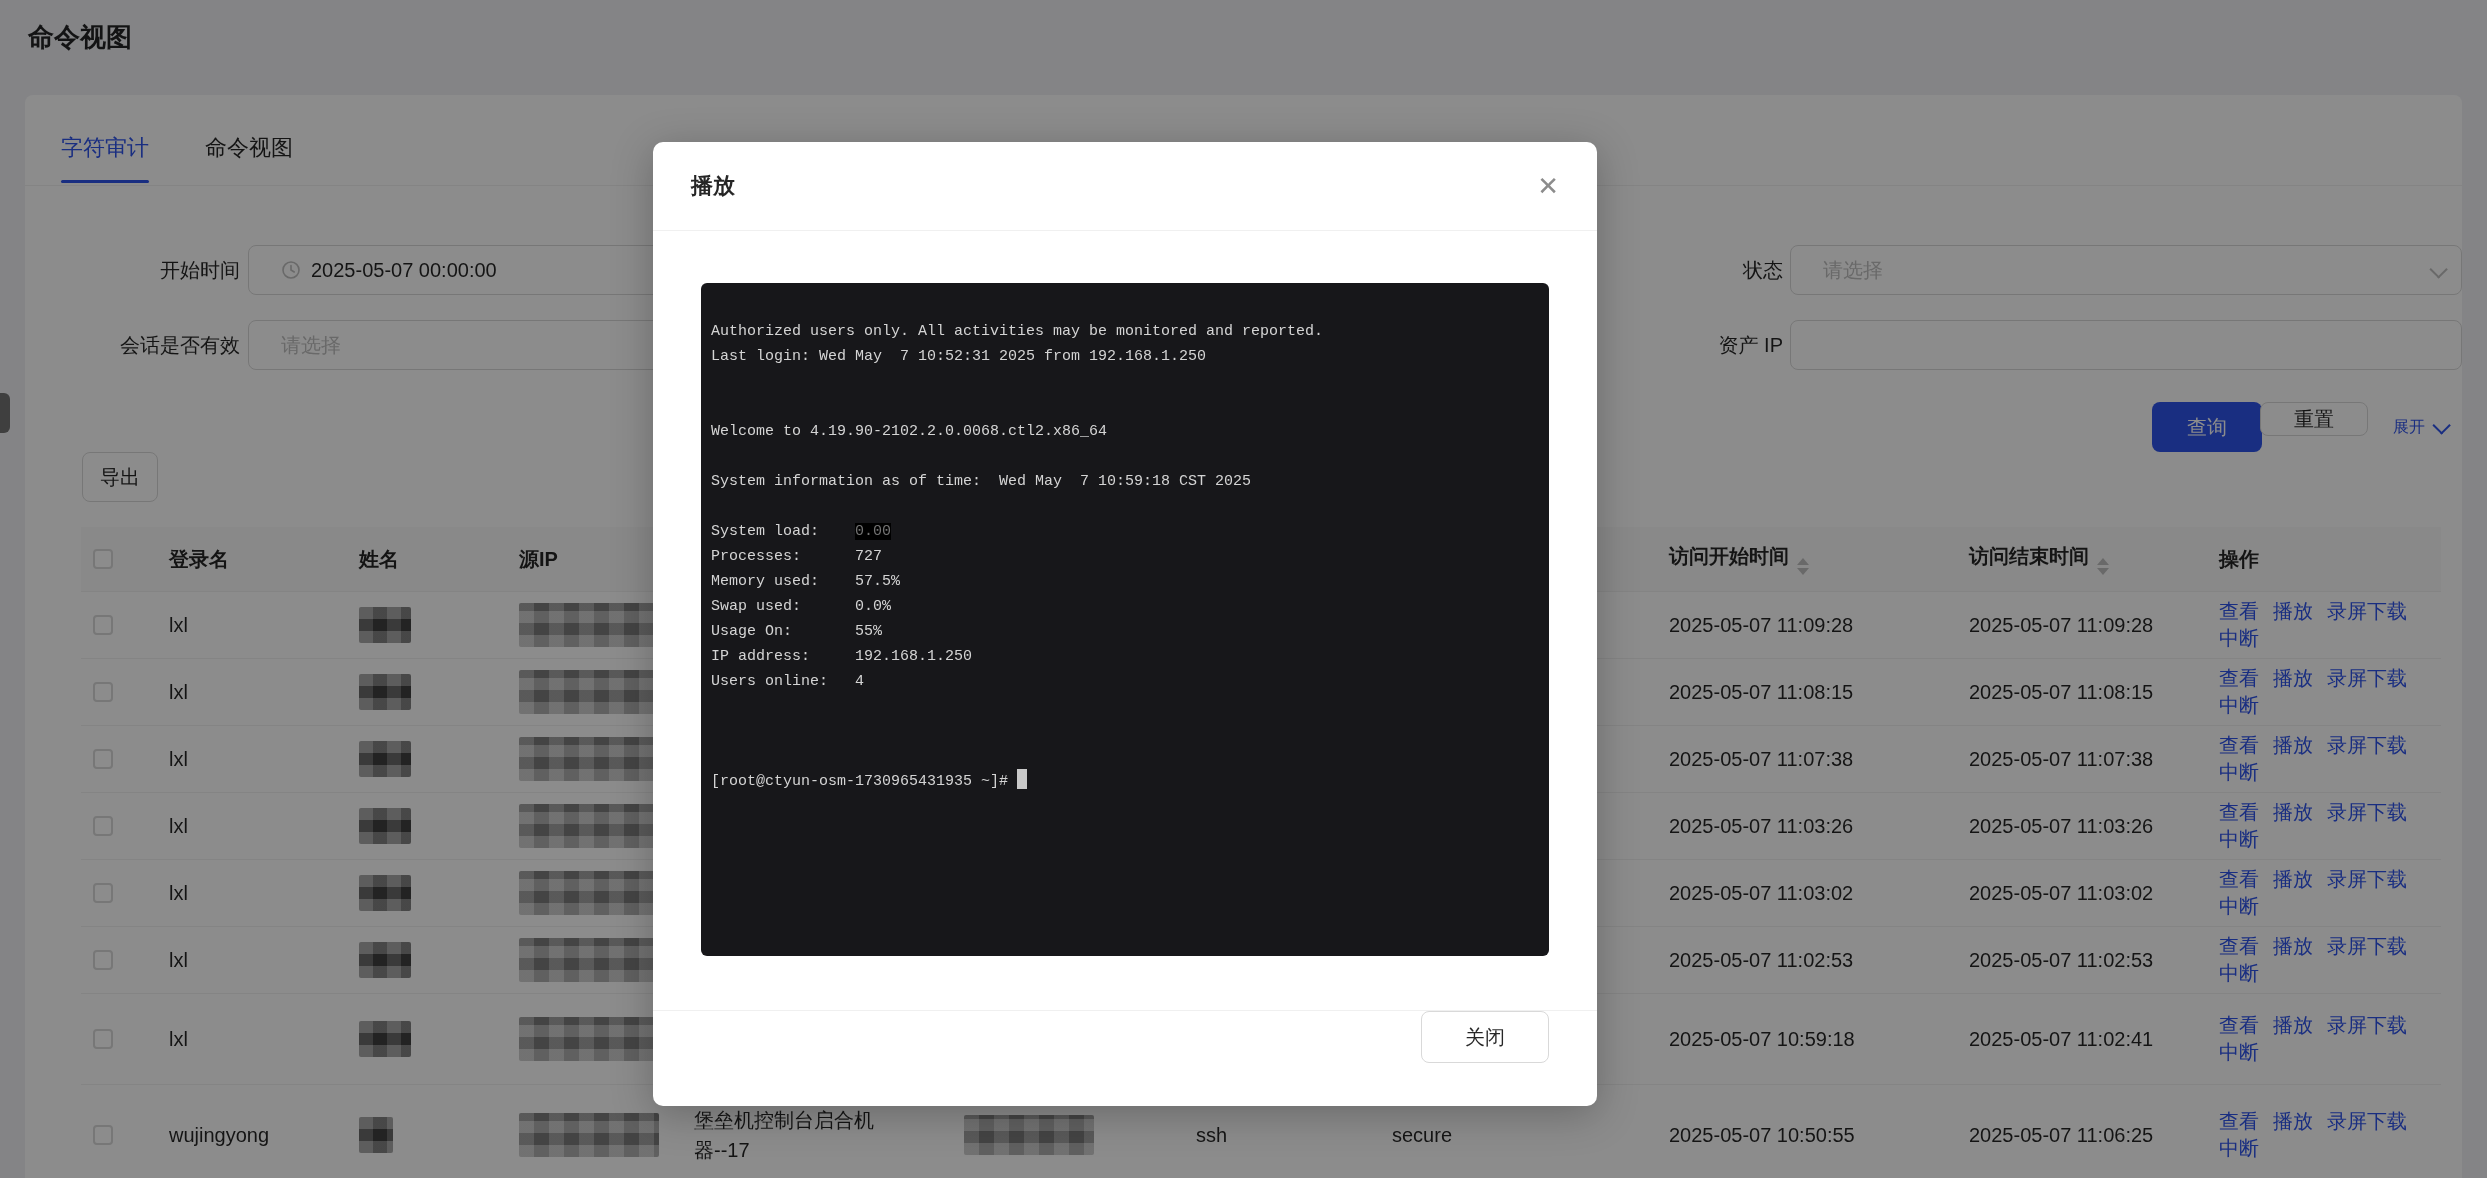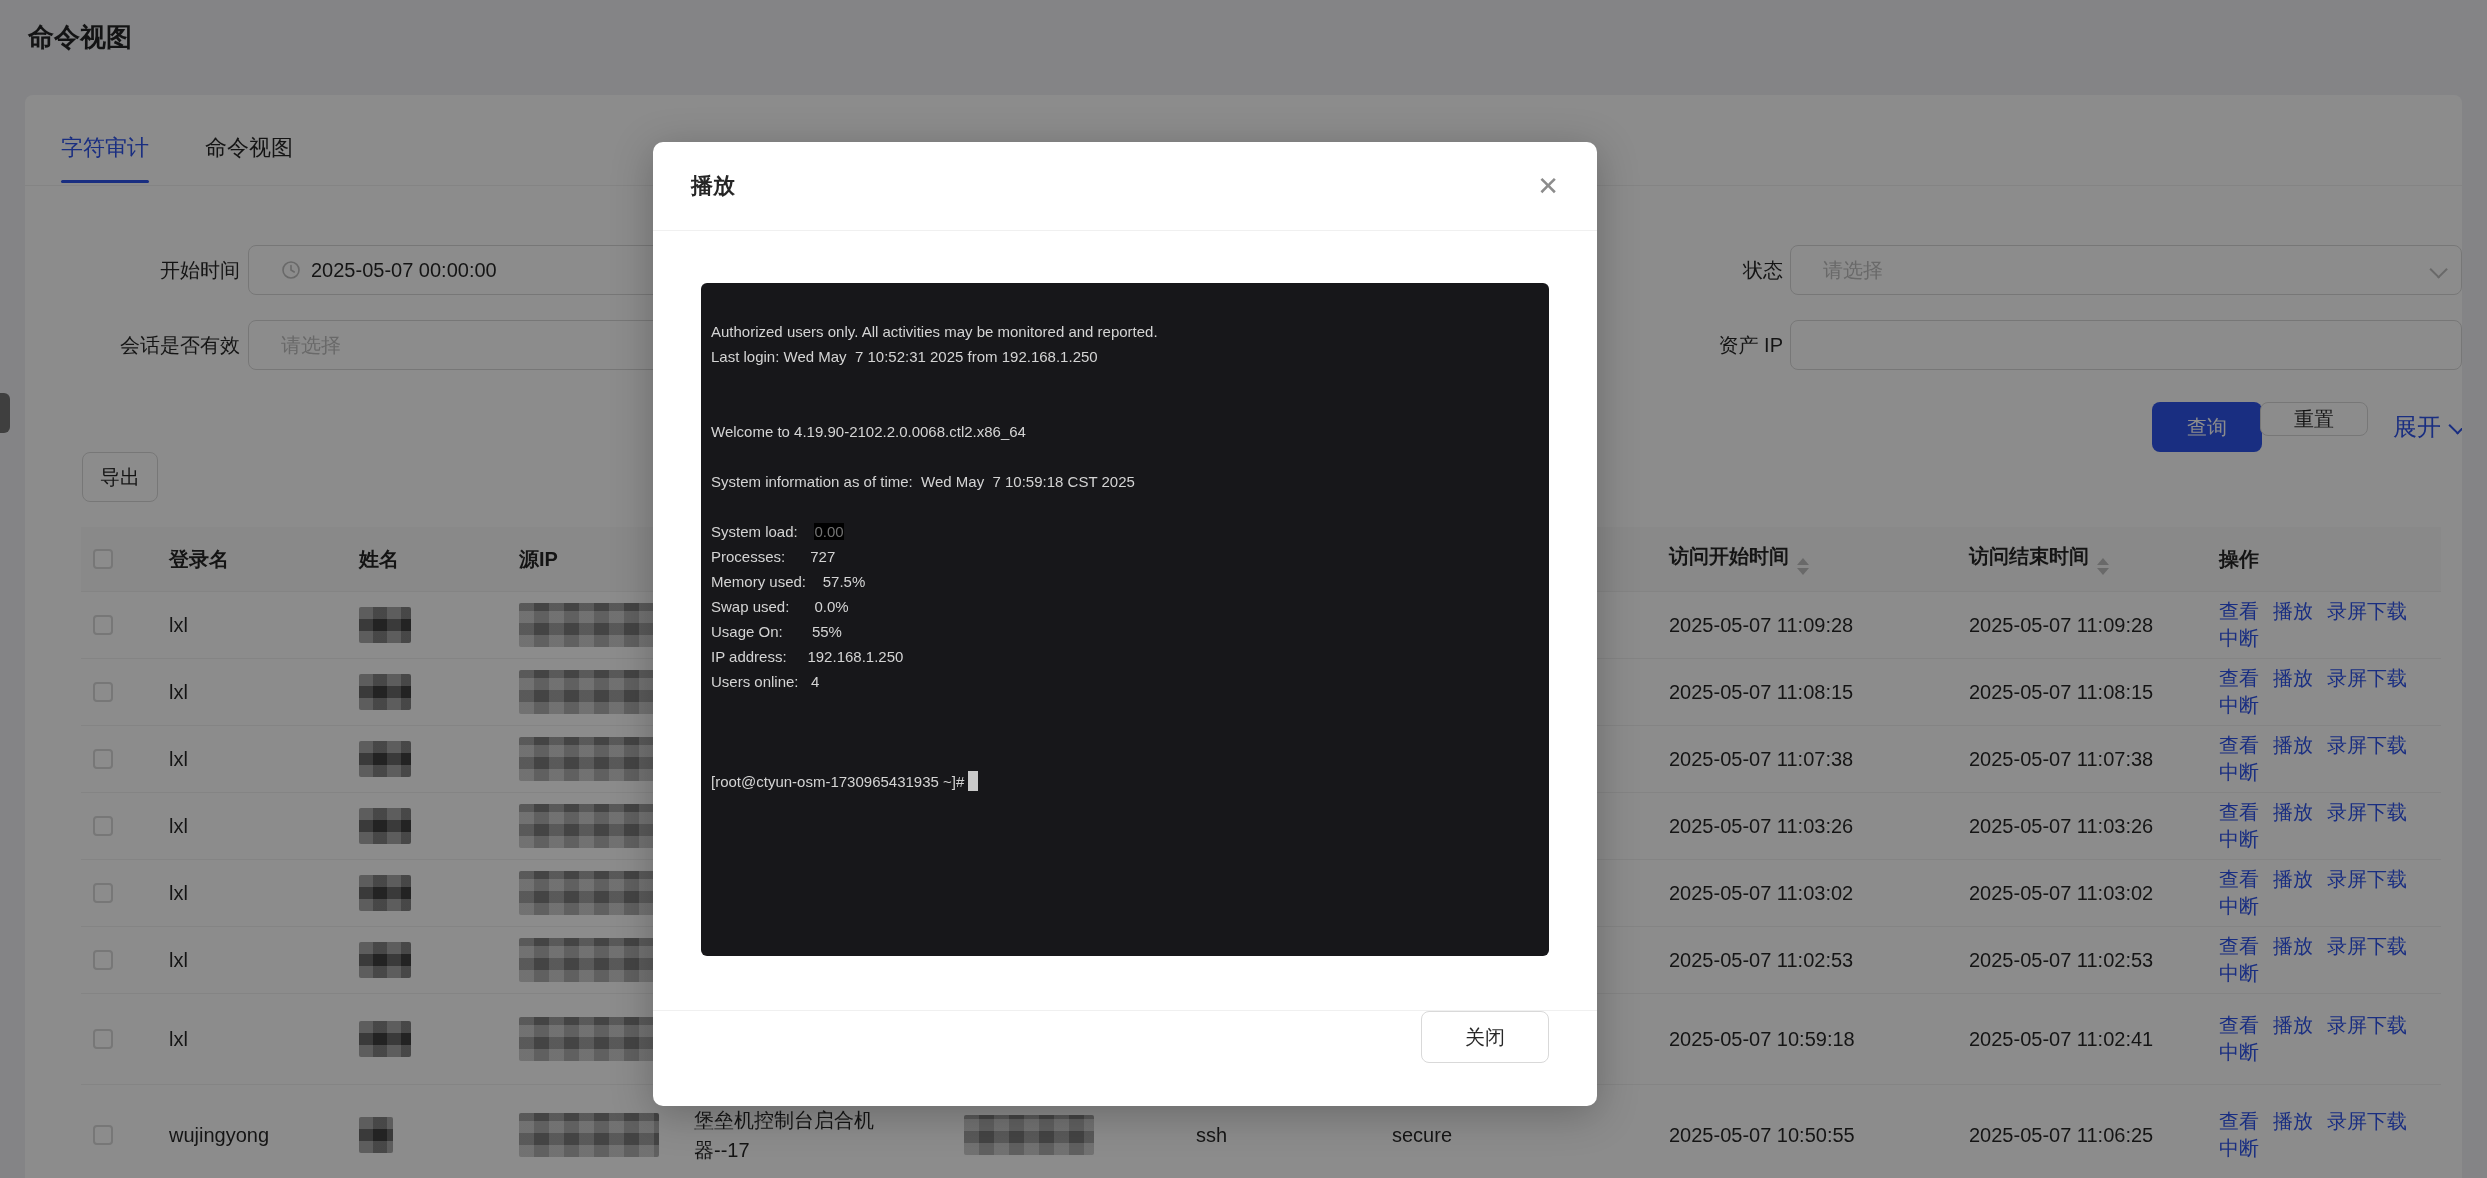--- a/index.html
+++ b/index.html
@@ -33,21 +33,21 @@
   #lbl-status{left:1598px;top:150px;width:160px}
   #sel-status{left:1765px;top:150px;width:672px}
   #lbl-valid{left:55px;top:225px;width:160px}
   #sel-valid{left:223px;top:225px;width:600px}
   #lbl-assetip{left:1598px;top:225px;width:160px}
   #inp-assetip{left:1765px;top:225px;width:672px}
 
   .btn{position:absolute;display:flex;align-items:center;justify-content:center;font-size:20px;border-radius:8px;box-sizing:border-box;cursor:pointer}
   #btn-query{left:2127px;top:307px;width:110px;height:50px;background:#2f54eb;color:#fff;border:none}
   #btn-reset{left:2235px;top:307px;width:108px;height:34px;background:#fff;border:1px solid #d9d9d9}
-  #link-expand{left:2368px;top:307px;height:50px;position:absolute;display:flex;align-items:center;color:#2f54eb;font-size:24px;cursor:pointer}
+  #link-expand{left:2368px;top:307px;height:50px;position:absolute;display:flex;align-items:center;color:#2f54eb;font-size:16px;cursor:pointer}
   #btn-export{left:57px;top:357px;width:76px;height:50px;background:#fff;border:1px solid #d9d9d9}
 
   
   .table{position:absolute;left:56px;top:432px;width:2360px;font-size:20px}
   .thead{display:flex;align-items:center;background:#fafafa;height:64px;font-weight:700}
   .trow{display:flex;align-items:center;border-top:1px solid #f0f0f0}
   .cell{padding-left:16px;box-sizing:border-box;flex:none;overflow:hidden}
   .cell:nth-child(1){width:72px;padding-left:12px}
   .cell:nth-child(2){width:190px}
   .cell:nth-child(3){width:160px}
@@ -79,21 +79,21 @@
 
   
   .overlay{position:absolute;inset:0;background:rgba(0,0,0,.45);z-index:40}
   .modal{position:absolute;left:653px;top:142px;width:944px;height:964px;background:#fff;border-radius:10px;z-index:50;box-shadow:0 8px 40px rgba(0,0,0,.25)}
   .m-head{height:89px;display:flex;align-items:center;padding:0 38px;border-bottom:1px solid #f0f0f0;box-sizing:border-box}
   .m-title{font-size:22px;font-weight:600}
   .m-close{margin-left:auto;font-size:26px;color:#8c8c8c;cursor:pointer;line-height:1}
   .terminal{
     position:absolute;left:48px;top:141px;width:848px;height:673px;background:#17171a;border-radius:6px;
     padding:36px 10px;box-sizing:border-box;
-    font-family:Liberation Sans, sans-serif;font-size:15px;line-height:25px;color:#d4d4d4;white-space:pre;overflow:hidden;
+    font-family:Liberation Mono, monospace;font-size:15px;line-height:25px;color:#d4d4d4;white-space:pre;overflow:hidden;
   }
   .tline{height:25px}
   .hl{background:#000;color:#737373}
   .cursor{display:inline-block;width:10px;height:20px;background:#c9c9c9;vertical-align:-4px}
   .m-foot{position:absolute;left:0;right:0;top:868px;height:96px;border-top:1px solid #f0f0f0;display:flex;align-items:flex-start;justify-content:flex-end;padding:0 48px;box-sizing:border-box}
   .btn-close{width:126px;height:50px;border:1px solid #d9d9d9;border-radius:8px;background:#fff;font-size:20px;display:flex;align-items:center;justify-content:center;cursor:pointer}
 
   .clock-icon{display:inline-flex}
 </style>
 </head>

